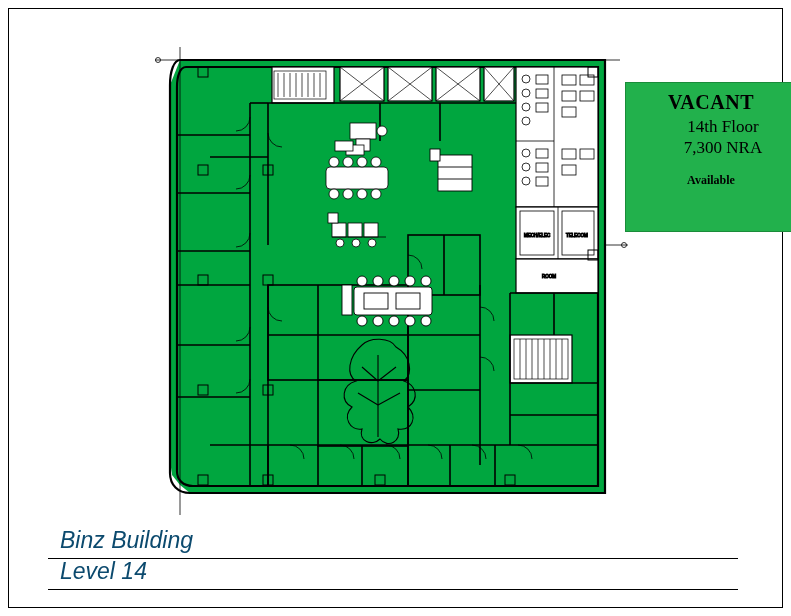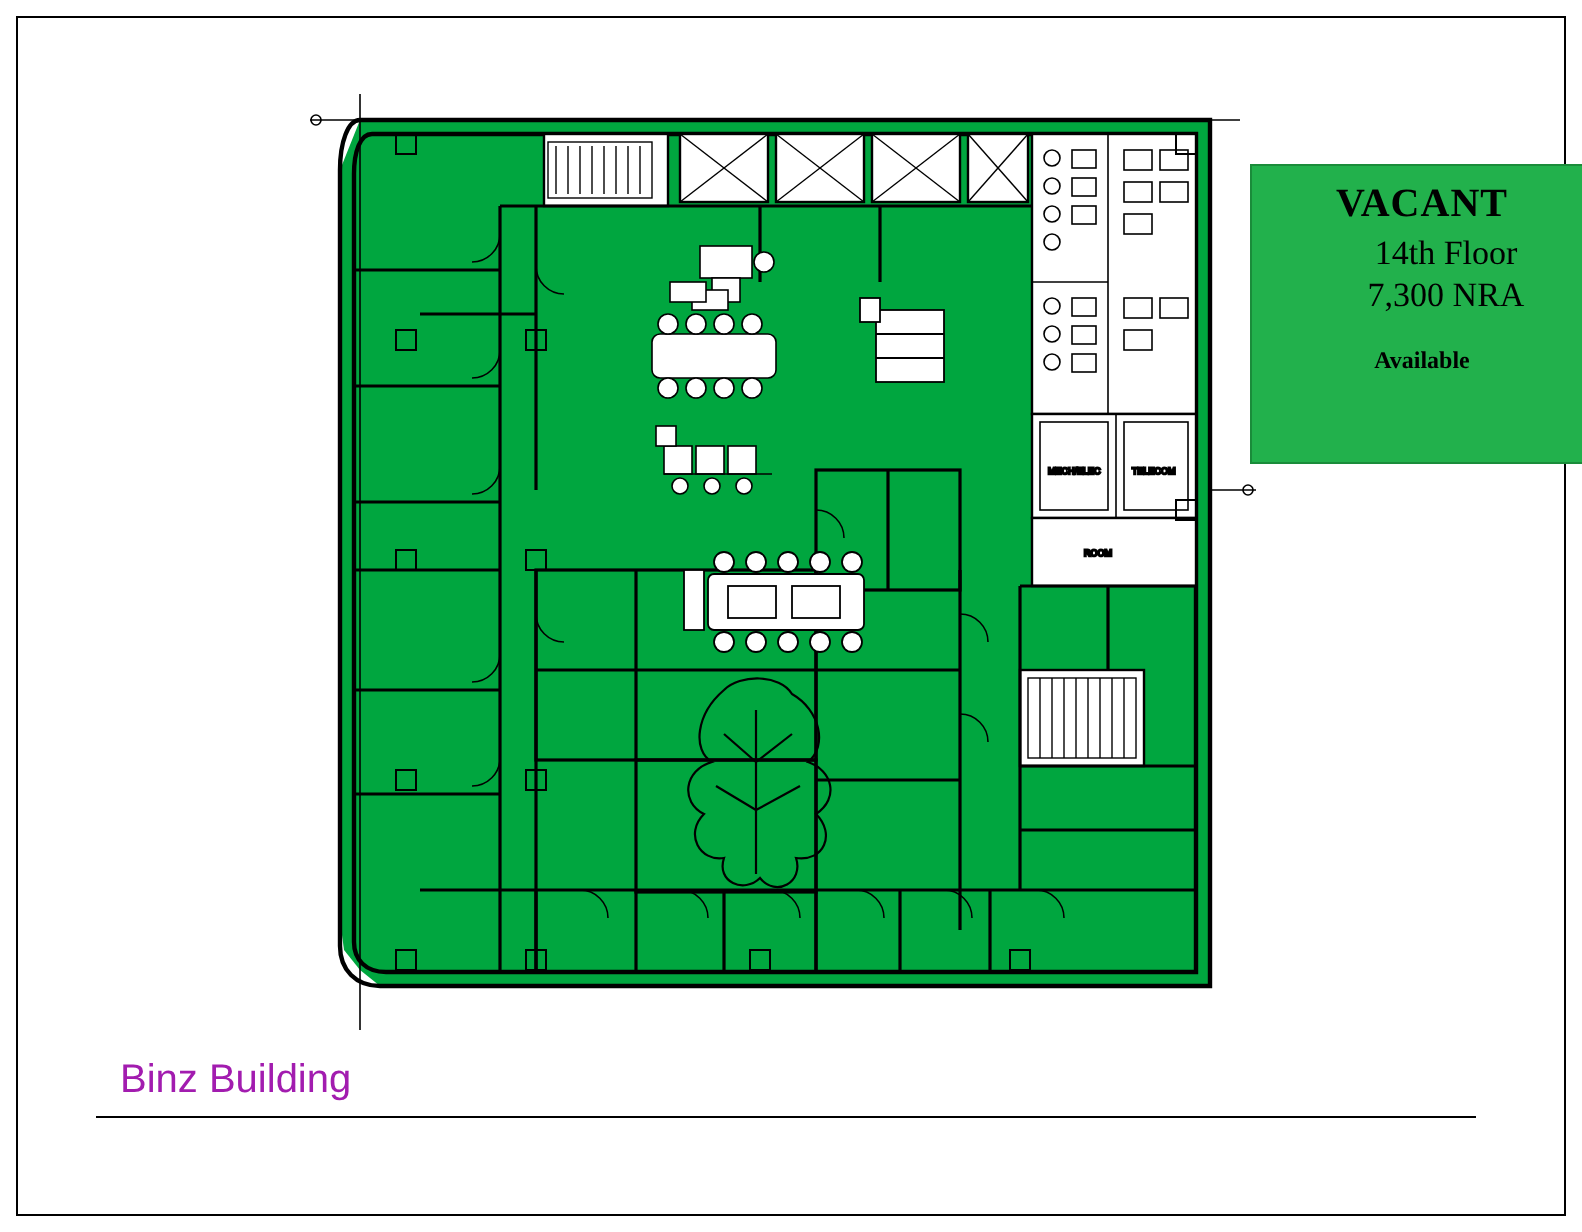--- a/index.html
+++ b/index.html
@@ -78,24 +78,25 @@
     position: absolute;
     left: 48px;
     top: 528px;
     width: 690px;
   }
   .title-row {
     position: relative;
     height: 31px;
   }
   .title-row .label {
-    font-size: 20px;
-    color: #a21caf;
+    font-size: 23px;
+    color: #0c4a6e;
     padding-left: 12px;
     line-height: 24px;
+    font-style: italic;
   }
   .title-rule {
     position: absolute;
     left: 0;
     right: 0;
     bottom: 0;
     height: 1px;
     background: #000;
   }
 </style>
@@ -376,15 +377,19 @@
     <div class="vac-line">7,300 NRA</div>
     <div class="vac-gap"></div>
     <div class="vac-avail">Available</div>
   </div>
 
   <div id="title-block">
     <div class="title-row">
       <div class="label">Binz Building</div>
       <div class="title-rule"></div>
     </div>
+    <div class="title-row">
+      <div class="label">Level 14</div>
+      <div class="title-rule"></div>
+    </div>
   </div>
 
 </div>
 
 </body></html>

